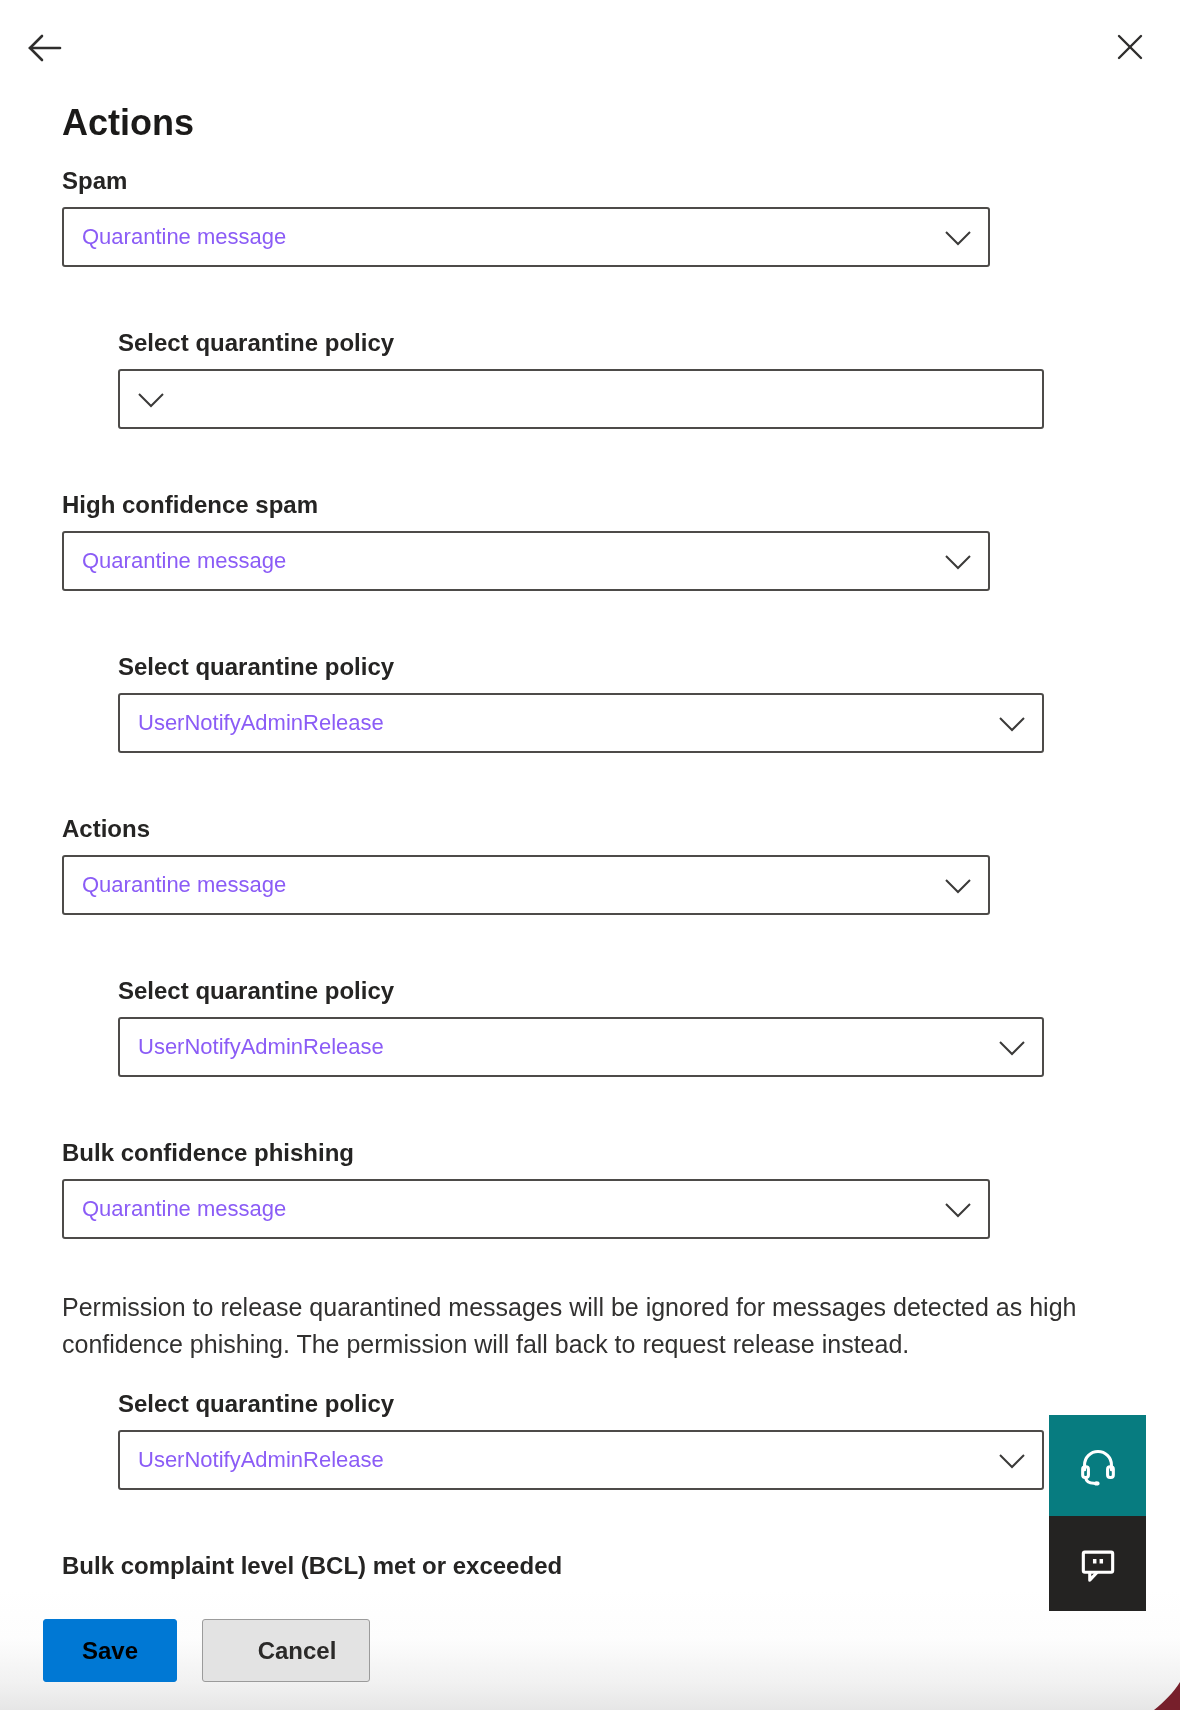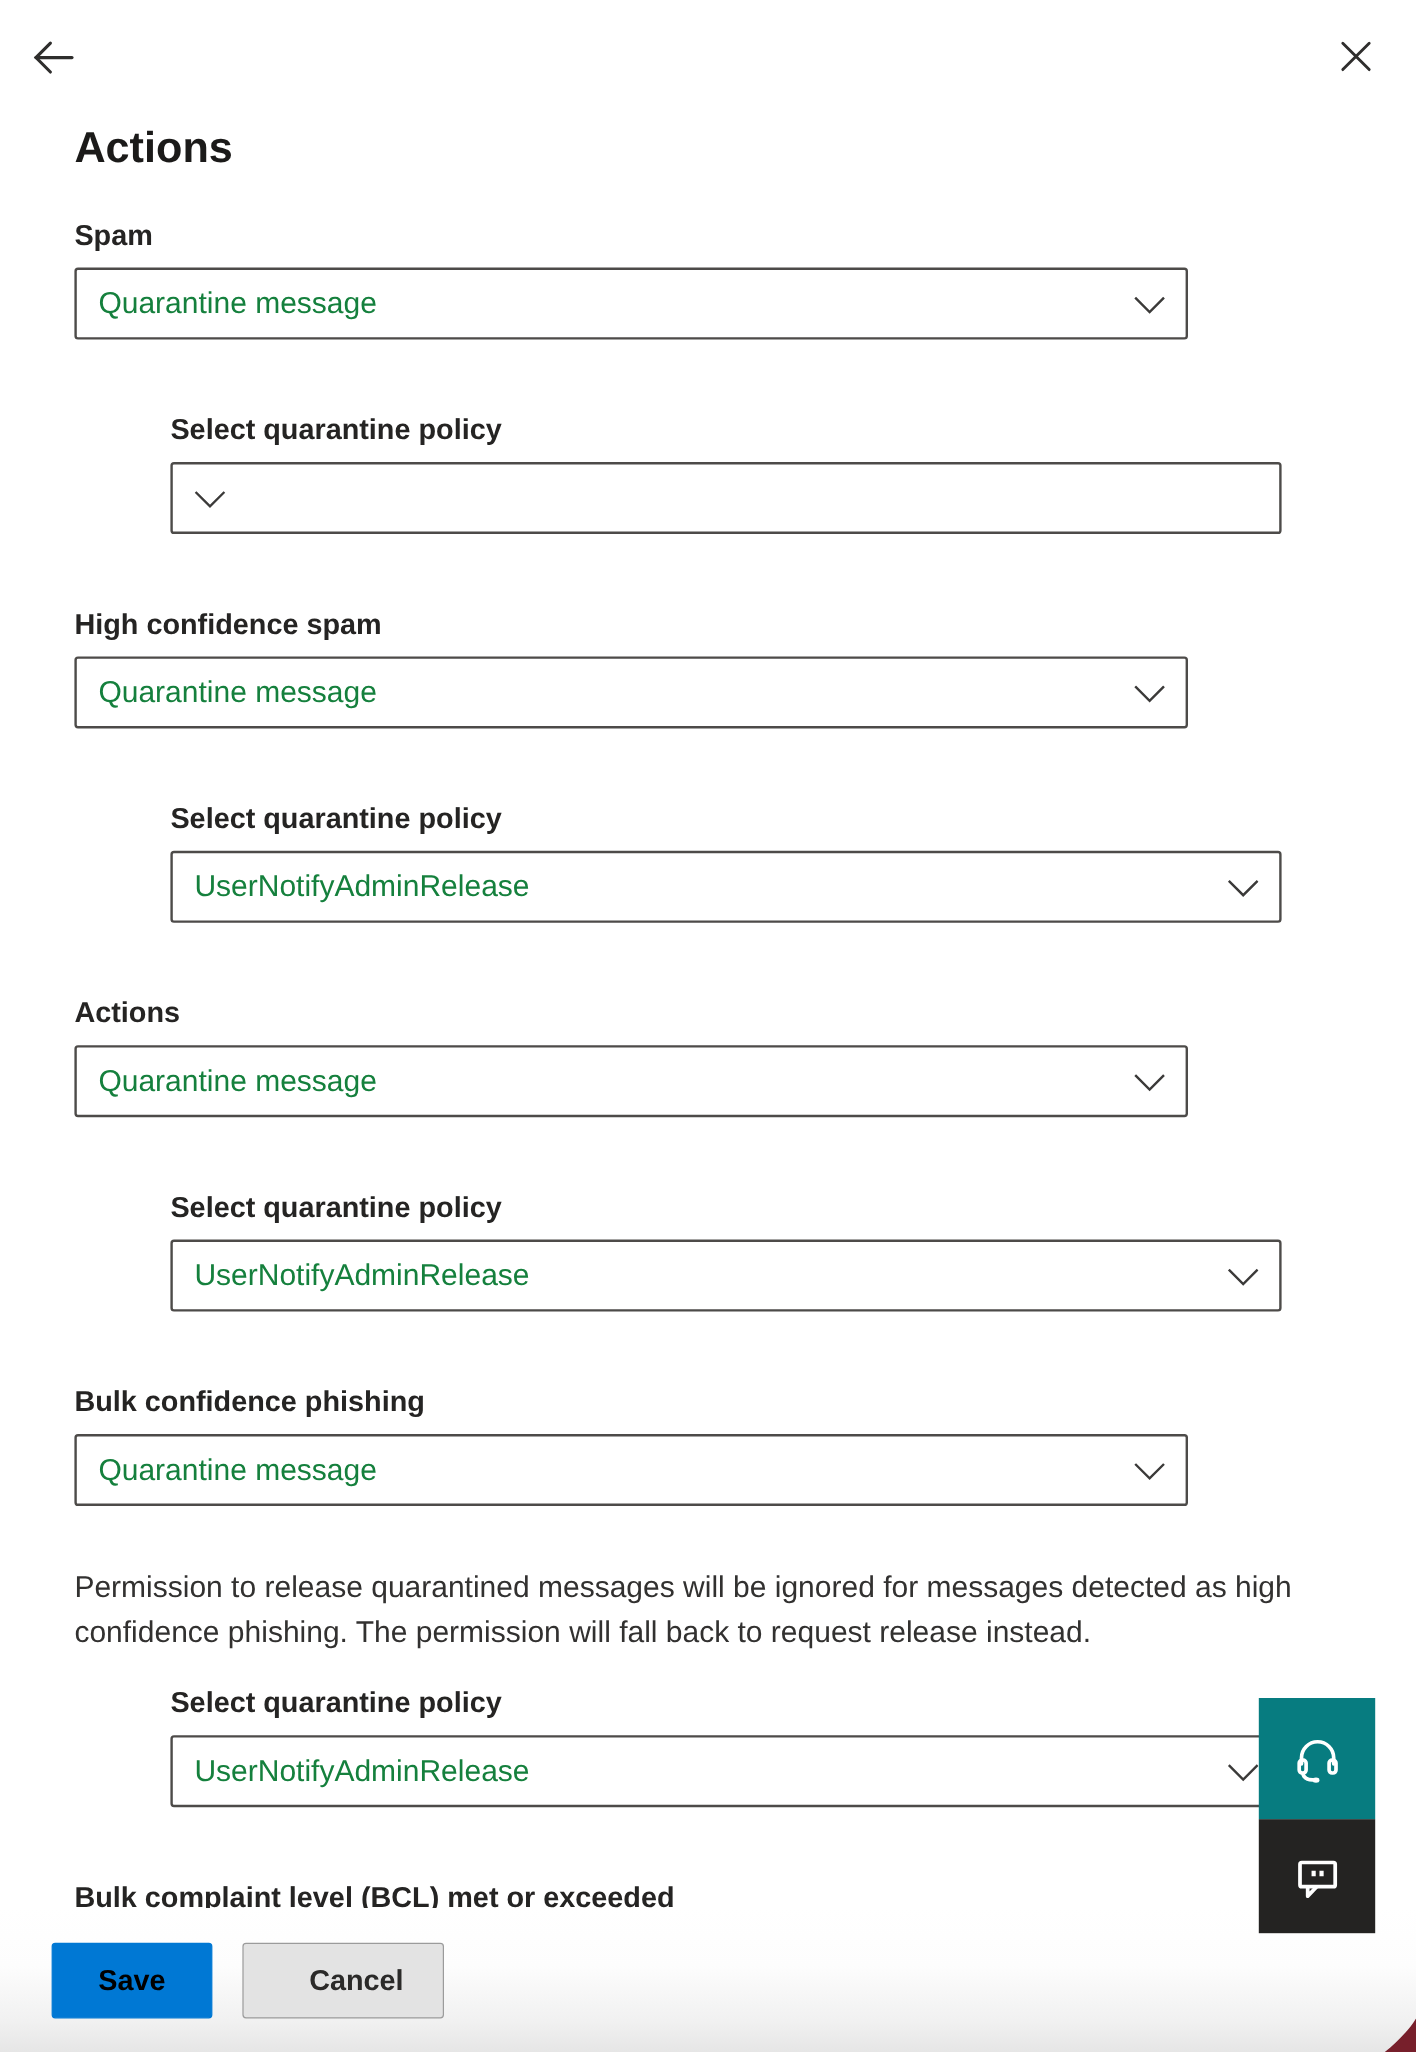--- a/index.html
+++ b/index.html
@@ -31,36 +31,36 @@
     z-index:1;
   }
   .page-title{
     font-size:36px;font-weight:700;color:#1b1a19;
     line-height:36px;margin:0;
   }
   .section-label{
     font-size:24px;font-weight:700;color:var(--label);
     line-height:28px;margin:62px 0 12px 0;
   }
-  .section-label.first{margin-top:42px;}
+  .section-label.first{margin-top:26px;}
   .section-label.after-note{margin-top:27px;}
   .dropdown{
     width:928px;height:60px;
     border:2px solid var(--border);border-radius:3px;
     background:#fff;
     display:flex;align-items:center;
     padding:0 17px 0 18px;
     cursor:pointer;
   }
   .dropdown .value{
-    flex:1;font-size:25px;font-weight:400;color:#15803d;
+    flex:1;font-size:22px;font-weight:400;color:#8b5cf6;
     white-space:nowrap;overflow:hidden;
   }
   .chevron{flex:0 0 auto;line-height:0;margin-top:3px;}
-  .indent{margin-left:80px;}
+  .indent{margin-left:56px;}
   .indent .dropdown{width:926px;}
   .note{
     width:1066px;
     font-size:25px;font-weight:400;line-height:37px;color:var(--text);
     margin:50px 0 0 0;
   }
   
   .footer{
     position:absolute;left:0;right:0;bottom:0;height:120px;
     background:linear-gradient(180deg,#ffffff 0%,#fdfdfd 40%,#f1f1f1 78%,#e6e6e6 100%);

